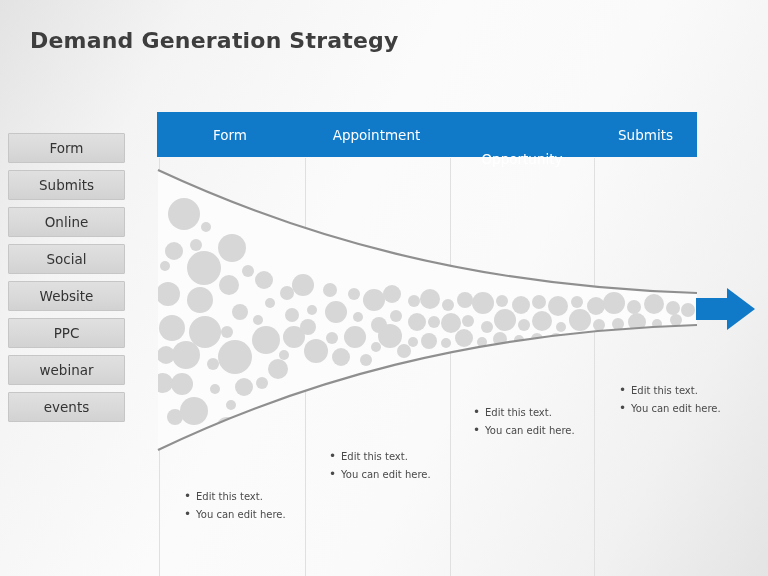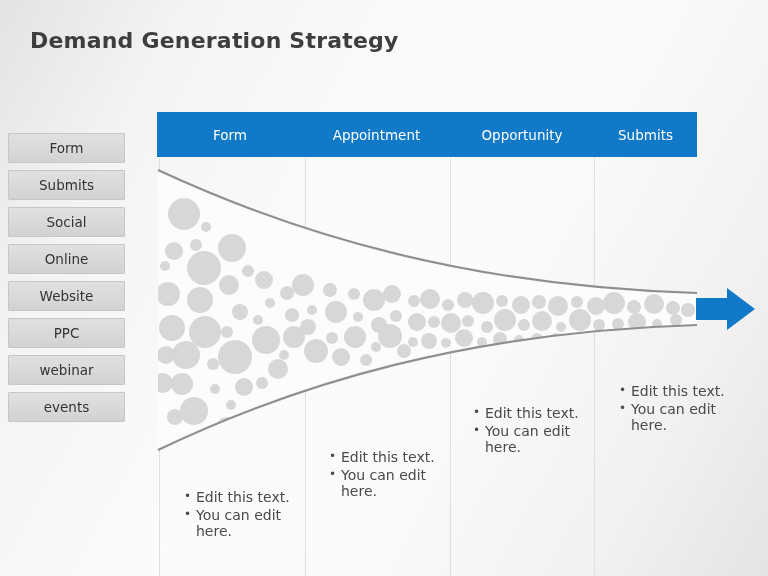--- a/index.html
+++ b/index.html
@@ -88,21 +88,21 @@
     position: absolute;
     top: 158px;
     width: 1px;
     height: 418px;
     background: #e0e0e0;
   }
 
   
   .txt-block {
     position: absolute;
-    font-size: 14px;
+    font-size: 10px;
     color: #4a4a4a;
     line-height: 16.5px;
     width: 118px;
   }
   .txt-block ul {
     margin: 0;
     padding: 0 0 0 14px;
     list-style: none;
   }
   .txt-block li {
@@ -126,24 +126,24 @@
   <div id="title">Demand Generation Strategy</div>
 
   <div id="sidebar">
     <div class="side-btn">
         <span>Form</span>
       </div>
     <div class="side-btn">
         <span>Submits</span>
       </div>
     <div class="side-btn">
+        <span>Online</span>
+      </div>
+    <div class="side-btn">
         <span>Social</span>
-      </div>
-    <div class="side-btn">
-        <span>Online</span>
       </div>
     <div class="side-btn">
         <span>Website</span>
       </div>
     <div class="side-btn">
         <span>PPC</span>
       </div>
     <div class="side-btn">
         <span>webinar</span>
       </div>
@@ -273,21 +273,21 @@
     <path d="M696,298 L727,298 L727,288 L755,309 L727,330 L727,320 L696,320 Z" fill="#1079c8"></path>
   </svg>
 
   <div id="header-bar">
     <div class="header-cell" style="left:0px;width:146px;">
       <span>Form</span>
     </div>
     <div class="header-cell" style="left:146px;width:147px;">
       <span>Appointment</span>
     </div>
-    <div class="header-cell" style="left:293px;width:144px;">
+    <div class="header-cell" style="left:293px;width:144px;margin-top:24px;">
       <span>Opportunity</span>
     </div>
     <div class="header-cell" style="left:437px;width:103px;">
       <span>Submits</span>
     </div>
   </div>
 
   <div class="txt-block" style="left:182px;top:489px;">
     <ul>
       <li>Edit this text.</li>

